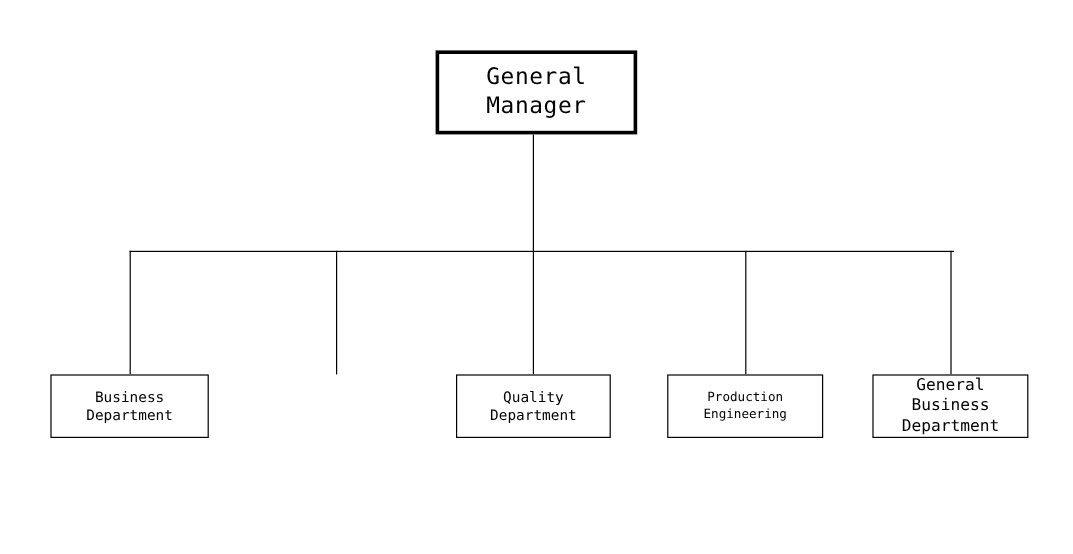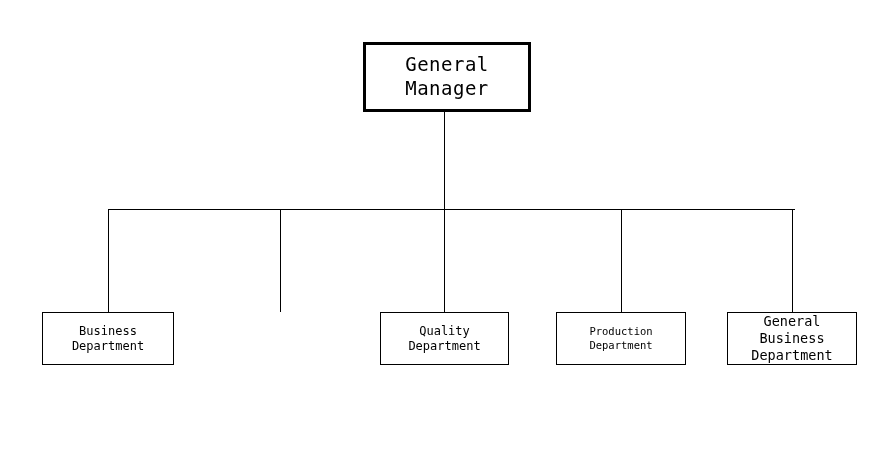--- a/index.html
+++ b/index.html
@@ -76,21 +76,21 @@
   <div class="node node-dept fs-md" style="left:42px; top:312px; width:132px; height:53px;">
     <span>Business Department</span>
   </div>
 
 
   <div class="node node-dept fs-md" style="left:380px; top:312px; width:129px; height:53px;justify-content:flex-end;">
     <span>Quality Department</span>
   </div>
 
   <div class="node node-dept fs-sm" style="left:556px; top:312px; width:130px; height:53px;">
-    <span>Production Department</span>
+    <span>Production Engineering</span>
   </div>
 
   <div class="node node-dept fs-lg" style="left:727px; top:312px; width:130px; height:53px;">
     <span>General Business
 Department</span>
   </div>
 
 </div>
 
 </body></html>

